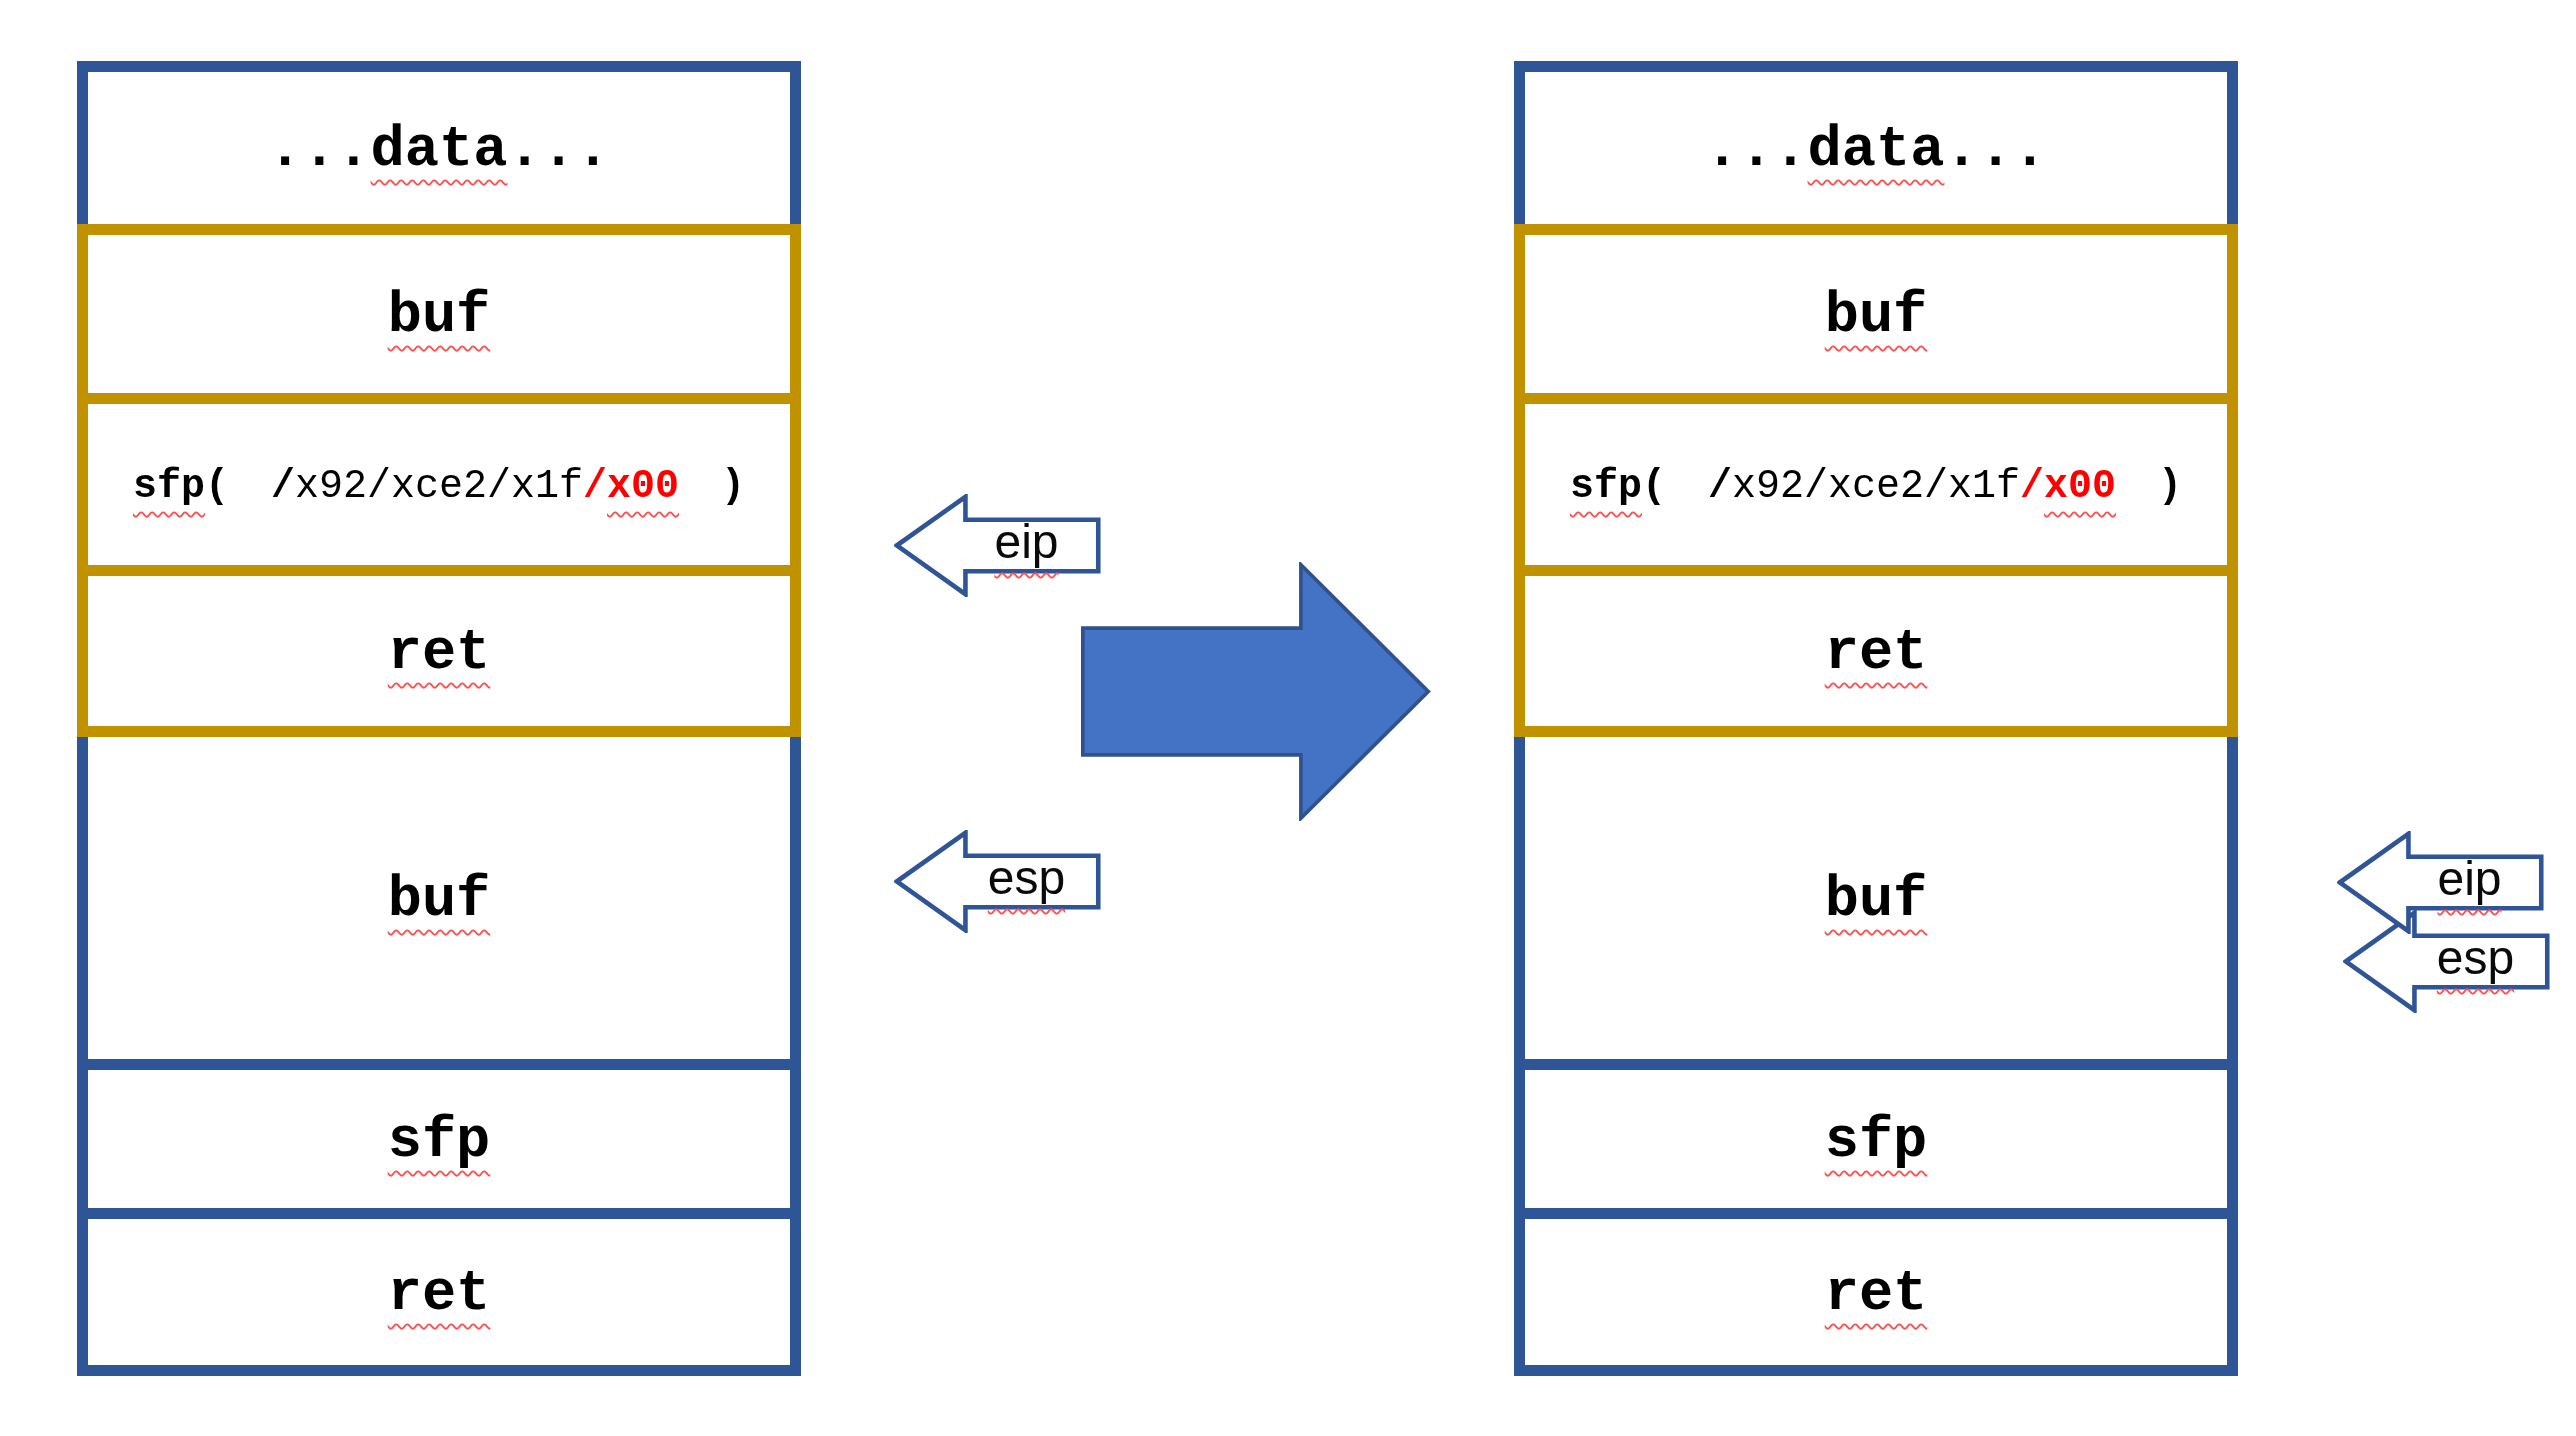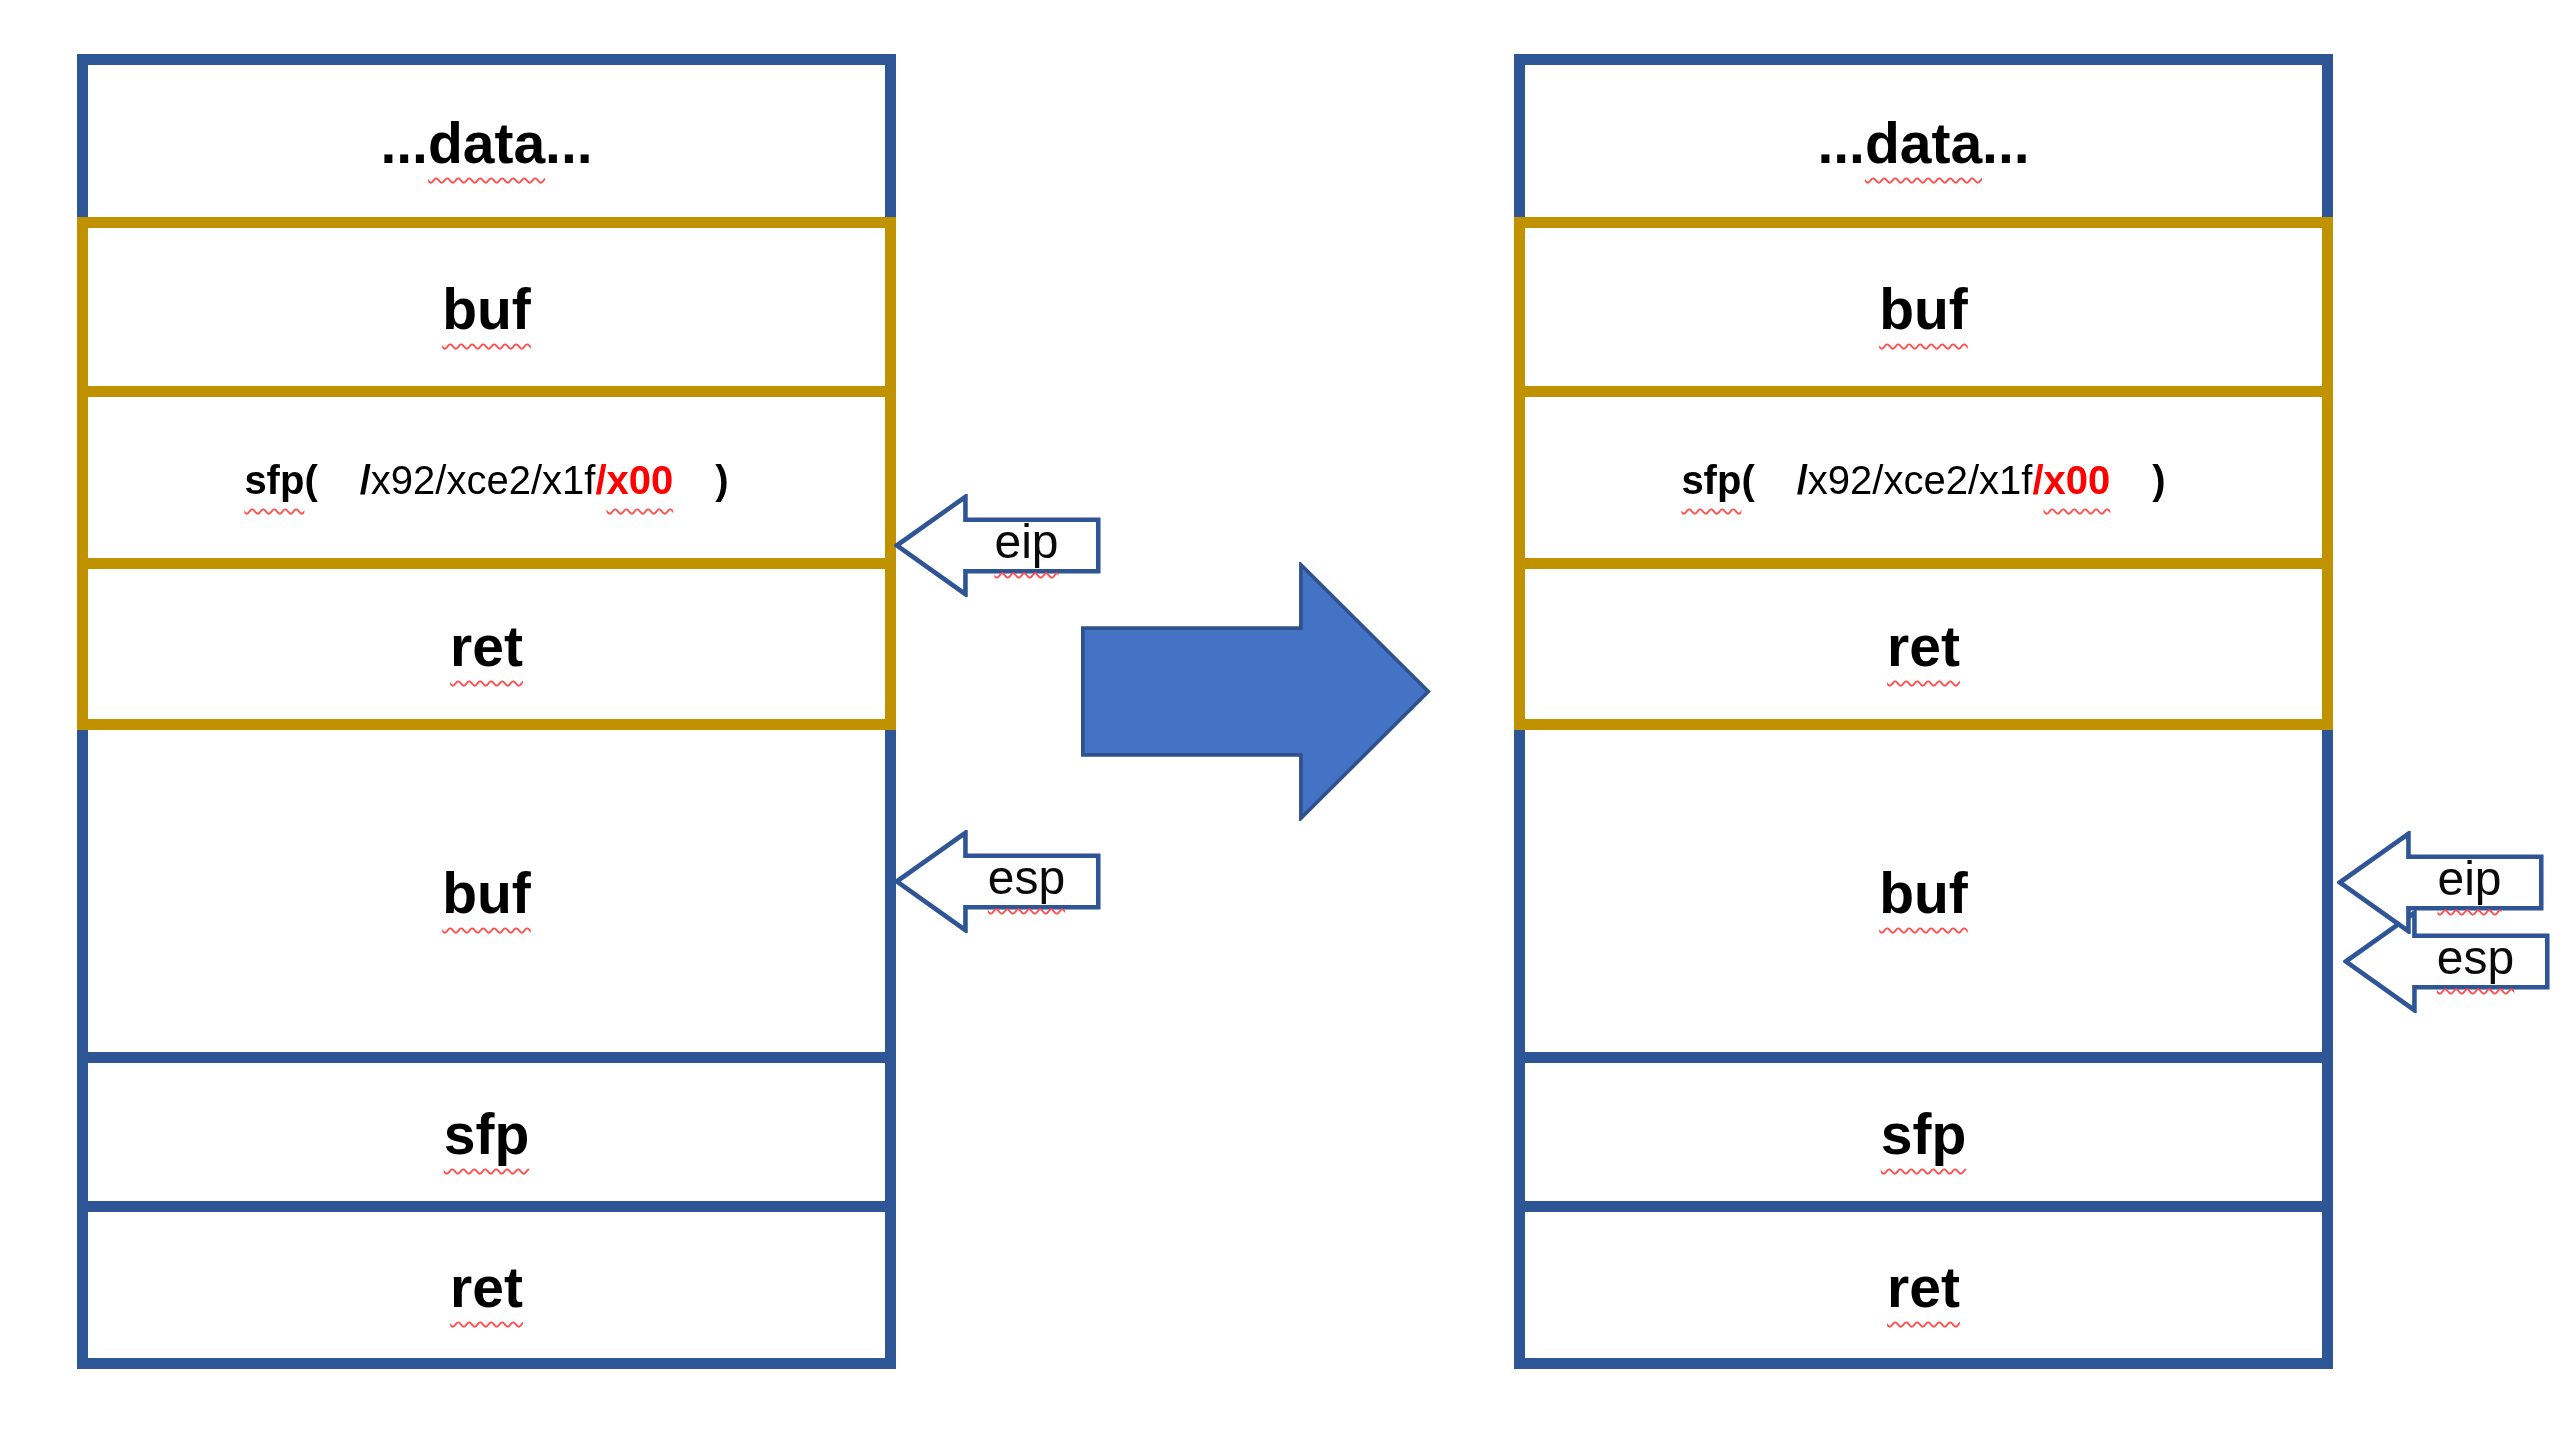--- a/index.html
+++ b/index.html
@@ -1,21 +1,21 @@
 <!DOCTYPE html>
 <html style="--box-blue: #2E5596; --box-gold: #C09200; --null-red: #FF0000; --squiggle-red: #FF5050;font-size:14.7px"><head>
 <meta charset="utf-8">
 <style>
   html,body{margin:0;padding:0;}
   body{
     width:2576px;height:1437px;position:relative;background:#ffffff;
     font-family:"Liberation Sans",sans-serif;overflow:hidden;
   }
   
-  .stack{position:absolute;top:54px;width:819px;}
+  .stack{position:absolute;top:61px;width:724px;font-family:Liberation Mono, monospace;}
   .stack-left{left:77px;}
   .stack-right{left:1514px;}
   .row{
     box-sizing:border-box;width:100%;
     display:flex;align-items:center;justify-content:center;
     background:#ffffff;position:relative;
   }
   .row + .row{margin-top:-11px;}
   .row.blue{border:11px solid var(--box-blue,#2E5596);z-index:1;}
   .row.gold{border:11px solid var(--box-gold,#C09200);z-index:2;}

